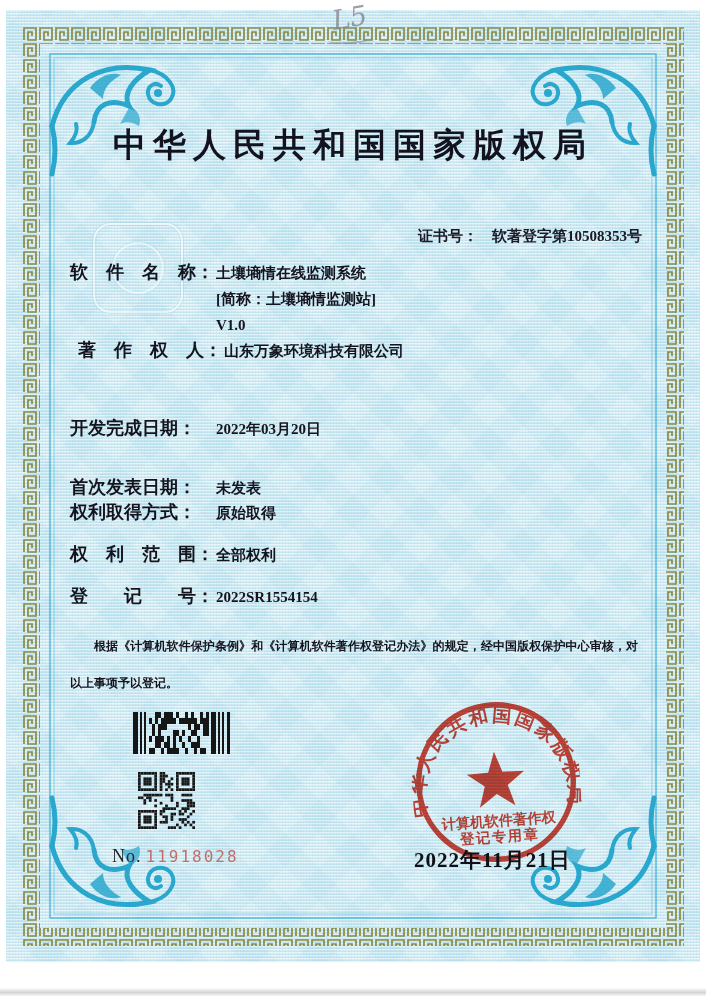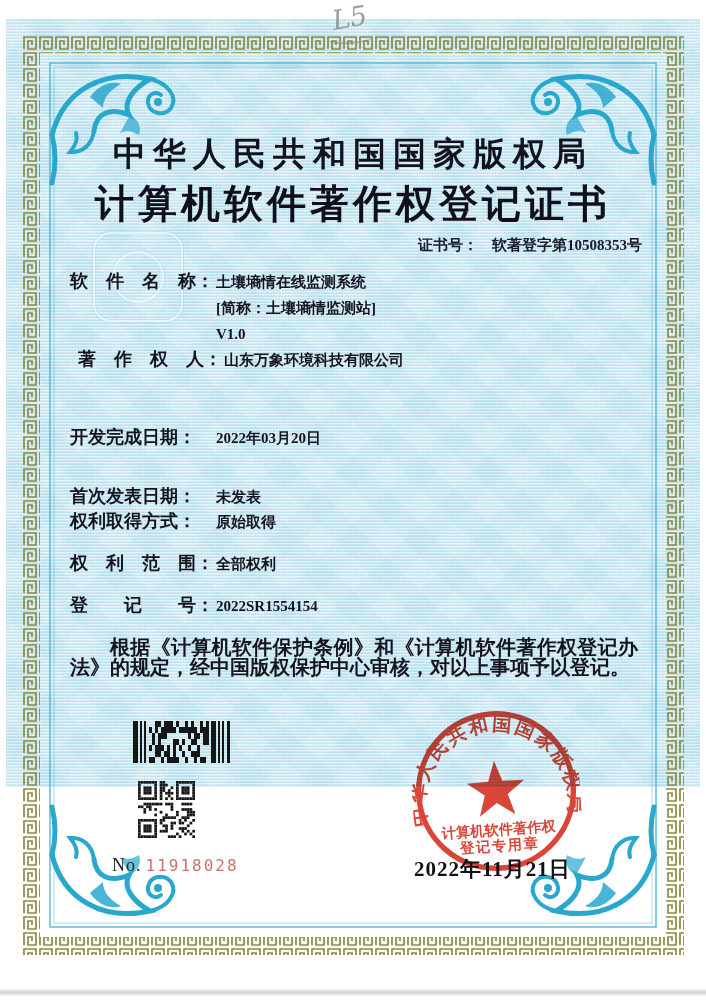--- a/index.html
+++ b/index.html
@@ -4,21 +4,21 @@
 <style>
   html,body{margin:0;padding:0;}
   body{
     width:706px;height:1000px;position:relative;background:#ffffff;
     overflow:hidden;
     font-family:"Liberation Serif","DejaVu Serif",serif;
   }
   .page{position:absolute;inset:0;}
   
   .paper{
-    position:absolute;left:6px;top:19px;width:694px;height:768px;
+    position:absolute;left:6px;top:10px;width:694px;height:952px;
     background-color:#d4ecf4;
     background-image:
       repeating-linear-gradient(0deg, rgba(255,255,255,.45) 0 1px, rgba(160,213,230,.30) 1px 2px, rgba(255,255,255,0) 2px 3px),
       repeating-linear-gradient(90deg, rgba(130,200,222,.14) 0 1px, rgba(255,255,255,0) 1px 3px),
       repeating-linear-gradient(45deg, rgba(255,255,255,.07) 0 24px, rgba(110,190,215,.07) 24px 48px),
       repeating-linear-gradient(-45deg, rgba(255,255,255,.07) 0 24px, rgba(110,190,215,.07) 24px 48px);
   }
   .deco-svg{position:absolute;left:0;top:0;width:694px;height:952px;}
   
   .authority-title{
@@ -38,21 +38,21 @@
   .field-label{
     display:inline-block;width:146px;vertical-align:top;
     font-size:18px;font-weight:700;color:#14141f;
   }
   .field-value{
     display:inline-block;vertical-align:top;
     font-size:15px;font-weight:700;color:#14141f;line-height:26px;
   }
   .statement{
     position:absolute;left:64px;top:618px;width:568px;
-    font-size:20px;font-weight:700;color:#14141f;line-height:20px;
+    font-size:12px;font-weight:700;color:#14141f;line-height:37px;
     text-indent:2em;text-align:justify;
   }
   
   .barcode-wrap{position:absolute;left:127px;top:702px;}
   .qr-wrap{position:absolute;left:132px;top:762px;}
   .serial-line{position:absolute;left:106px;top:836px;white-space:nowrap;}
   .serial-label{font-size:18px;color:#26262e;font-weight:400;letter-spacing:1px;}
   .serial-number{
     font-family:"DejaVu Sans Mono","Liberation Mono",monospace;
     font-size:16px;color:#c05a52;letter-spacing:2px;opacity:.85;
@@ -124,21 +124,20 @@
       <use href="#cornerScroll" x="0" y="0" transform="translate(654,36) scale(-1,1)"></use>
       <use href="#cornerScroll" x="0" y="0" transform="translate(40,916) scale(1,-1)"></use>
       <use href="#cornerScroll" x="0" y="0" transform="translate(654,916) scale(-1,-1)"></use>
     </svg>
 
     <div class="emboss">
       <div class="inner-circle"></div>
     </div>
 
     <div class="authority-title">中华人民共和国国家版权局</div>
-    <div class="main-title">计算机软件著作权登记证书</div>
     <div class="cert-no-line">
       <span>证书号：</span><span class="gap"></span><span>软著登字第10508353号</span>
     </div>
 
     <div class="field-row" style="top:250px;">
       <span class="field-label">软　件　名　称：</span><span class="field-value"><div>土壤墒情在线监测系统</div><div>[简称：土壤墒情监测站]</div><div>V1.0</div></span>
     </div>
     <div class="field-row" style="top:328px;margin-left:8px;">
       <span class="field-label">著　作　权　人：</span><span class="field-value">山东万象环境科技有限公司</span>
     </div>

